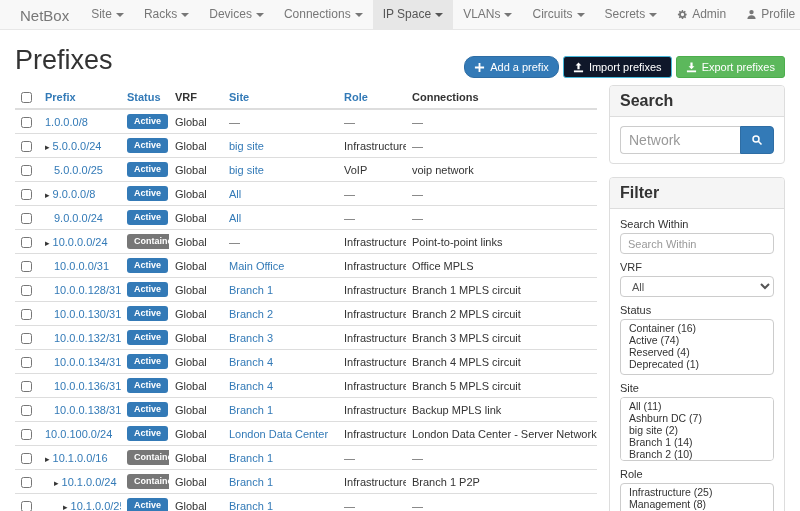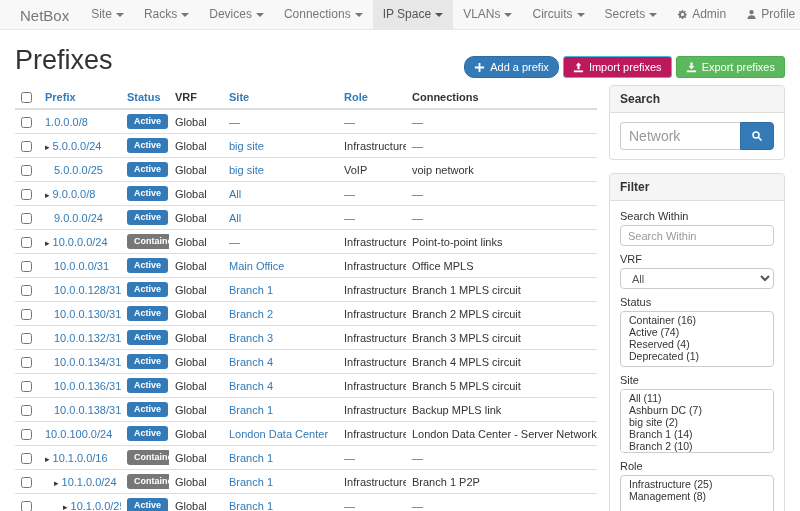--- a/index.html
+++ b/index.html
@@ -36,21 +36,21 @@
   a.link { color:#337ab7; text-decoration:none; cursor:pointer; }
   .badge { display:inline-block; font-size:9px; font-weight:bold; color:#fff;
     padding:2px 7px; border-radius:3px; line-height:11px; }
   .arrow { font-size:9px; color:#333; margin-right:3px; cursor:pointer; }
   .dash { color:#666; }
   input[type=checkbox] { width:11px; height:11px; margin:1px 0 0 0; vertical-align:middle; }
   .check-col { text-align:left; }
   
   .panel { border:1px solid #ddd; border-radius:4px; margin-bottom:13px; background:#fff; }
   .panel-heading { background:#f5f5f5; border-bottom:1px solid #ddd; padding:6px 10px;
-    font-weight:bold; font-size:12px; color:#333; border-radius:3px 3px 0 0; }
+    font-weight:bold; font-size:16px; color:#333; border-radius:3px 3px 0 0; }
   .panel-body { padding:9px 10px; }
   .input-group { display:flex; }
   .input-group input { flex:1; min-width:0; border:1px solid #ccc; border-right:none;
     border-radius:4px 0 0 4px; padding:5px 8px; font-size:14px; font-family:inherit; color:#555; }
   .input-group input::placeholder, .field input::placeholder { color:#999; }
   .btn-search { background:#337ab7; border:1px solid #2e6da4; border-radius:0 4px 4px 0;
     width:34px; display:flex; align-items:center; justify-content:center; cursor:pointer; }
   .field { margin-bottom:7px; }
   .field label { display:block; font-size:11px; color:#333; margin-bottom:3px; font-weight:normal; }
   .field input, .field select { width:100%; border:1px solid #ccc; border-radius:4px;
@@ -126,21 +126,21 @@
 <div class="container">
   <div class="actions">
       <button class="btn" style="background: rgb(51, 122, 183); border-color: rgb(46, 109, 164); border-radius: 10px;">
         <span class="icon">
           <svg width="11" height="11" viewBox="0 0 12 12" fill="#fff">
             <path d="M5 1h2v4h4v2H7v4H5V7H1V5h4z"></path>
           </svg>
         </span>
         <span>Add a prefix</span>
       </button>
-      <button class="btn" style="background: #be185d; border-color: rgb(70, 184, 218);">
+      <button class="btn" style="background: #0f172a; border-color: rgb(70, 184, 218);">
         <span class="icon">
           <svg width="11" height="11" viewBox="0 0 12 12" fill="#fff">
             <path d="M6 .5l3.2 3.2H7.2v4.2H4.8V3.7H2.8z"></path>
             <path d="M1 9.2h10v2H1z"></path>
           </svg>
         </span>
         <span>Import prefixes</span>
       </button>
       <button class="btn" style="background: rgb(92, 184, 92); border-color: rgb(76, 174, 76);">
         <span class="icon">

